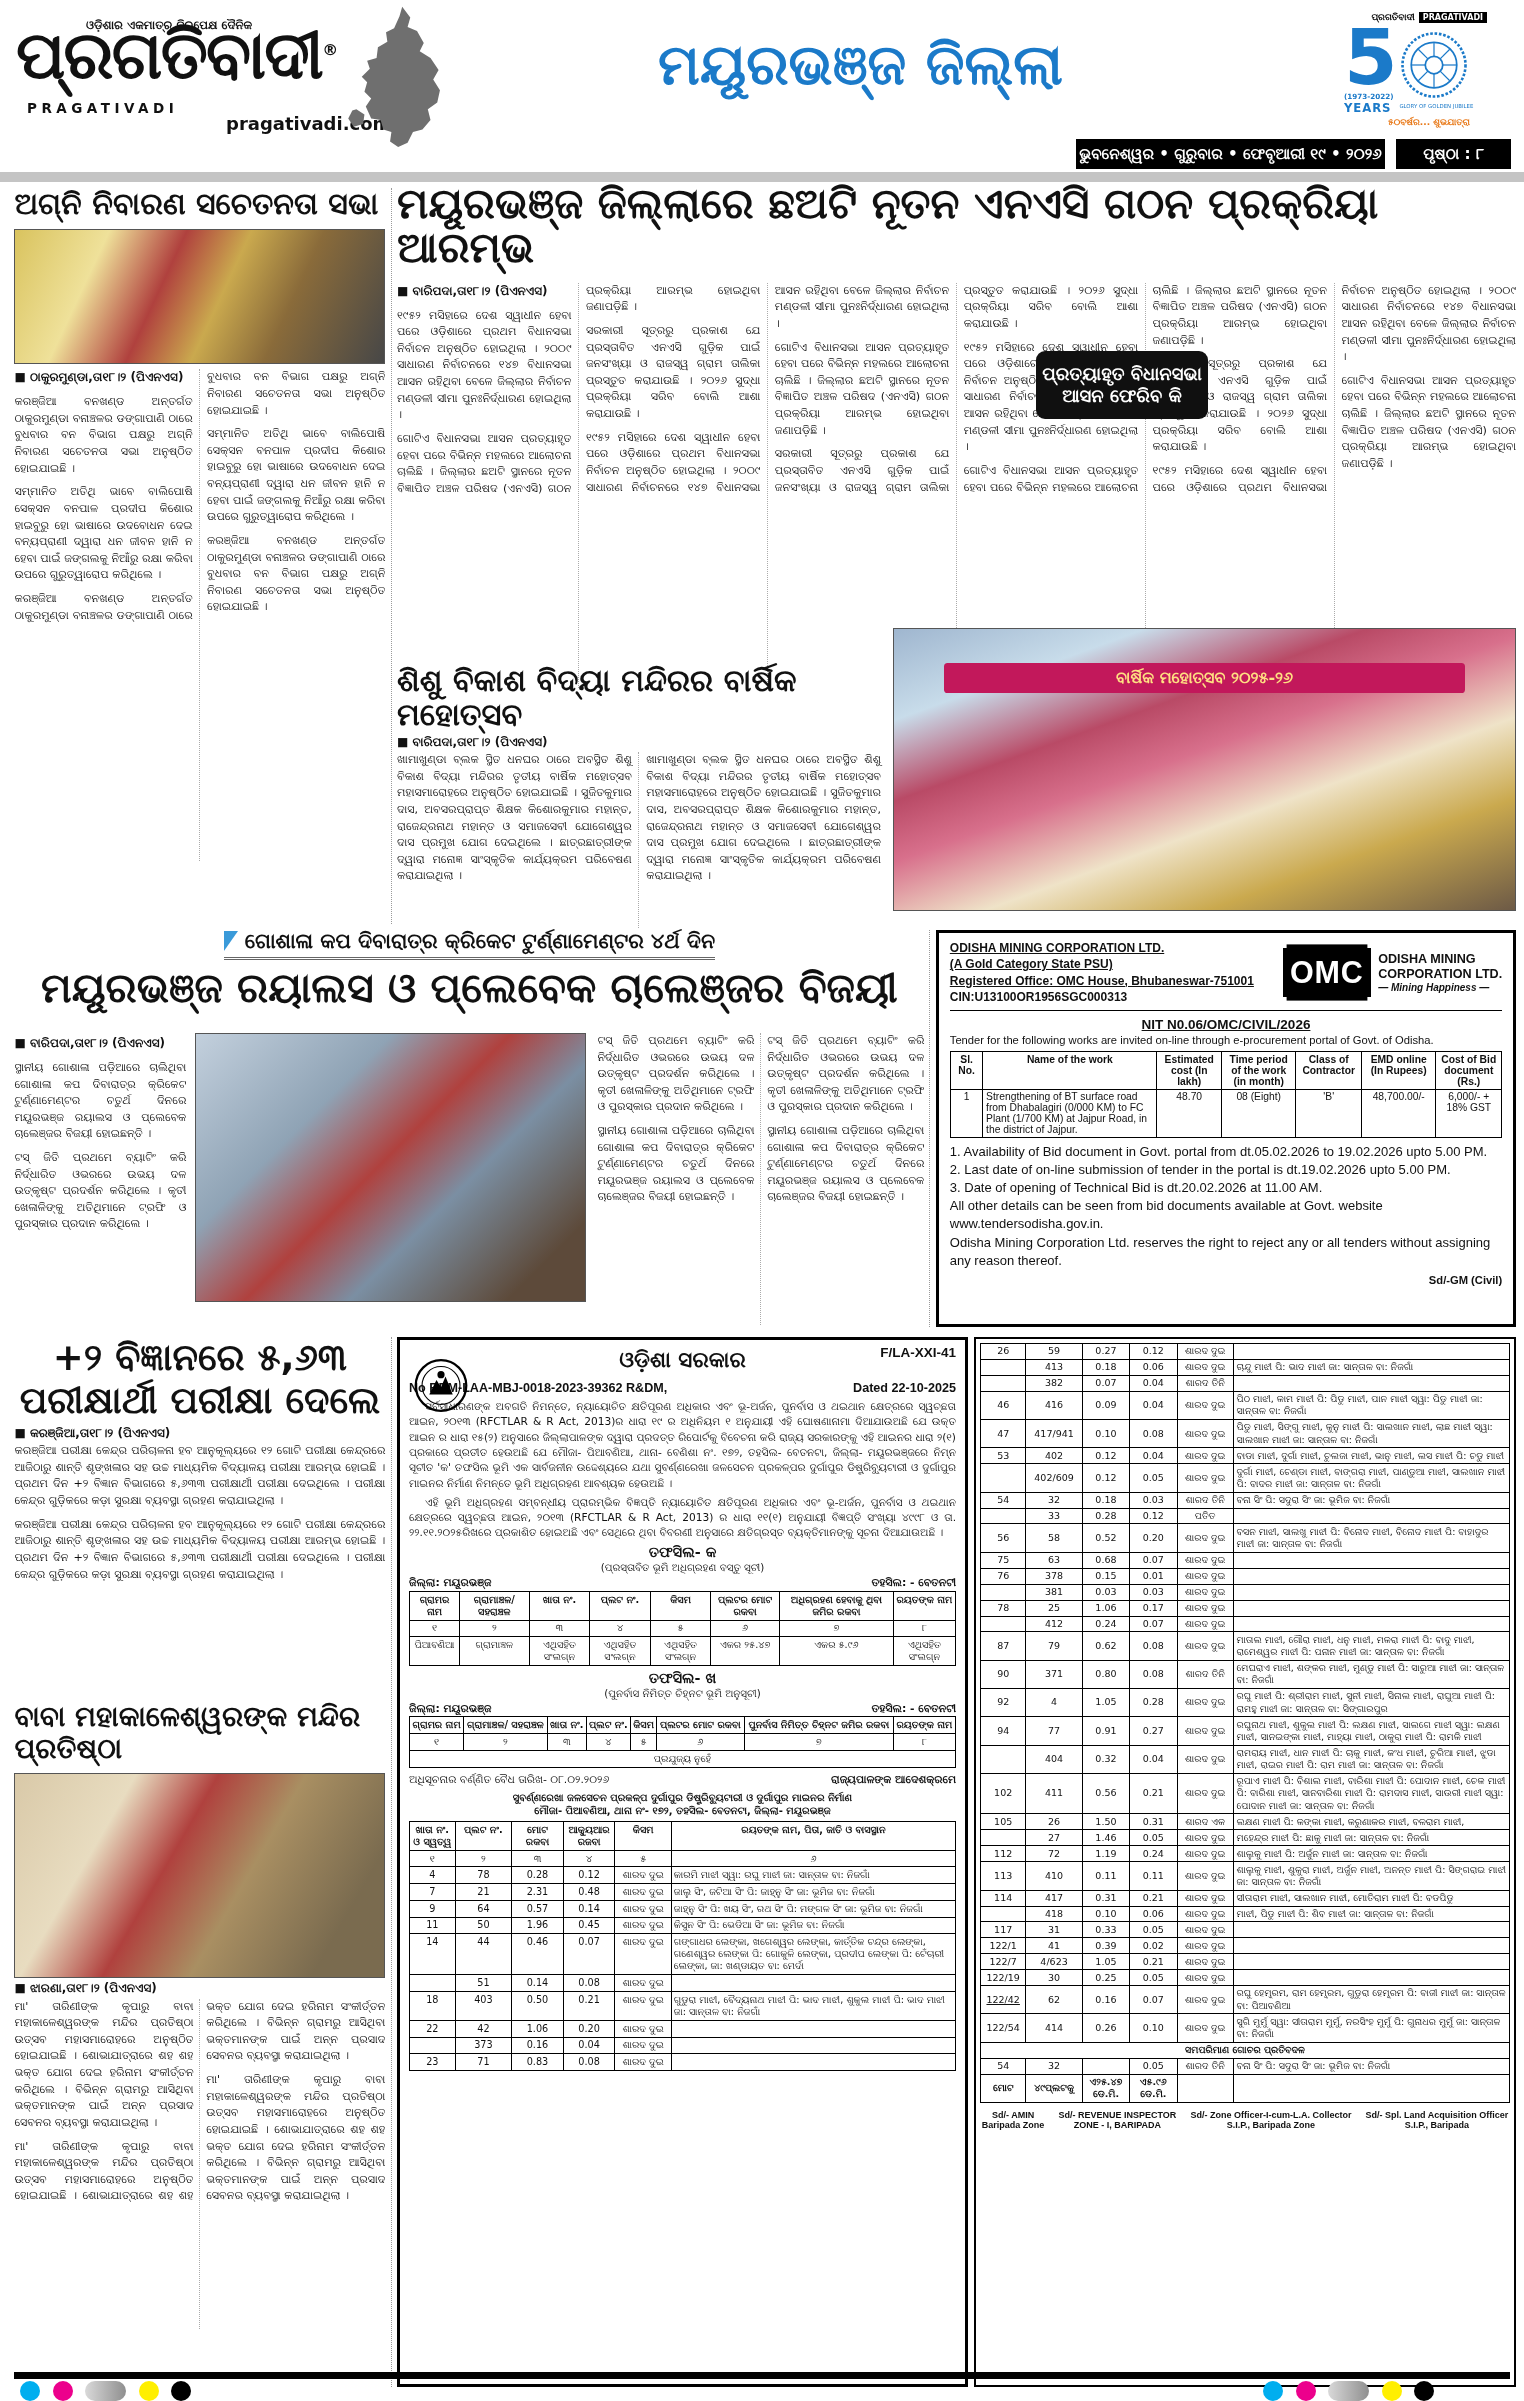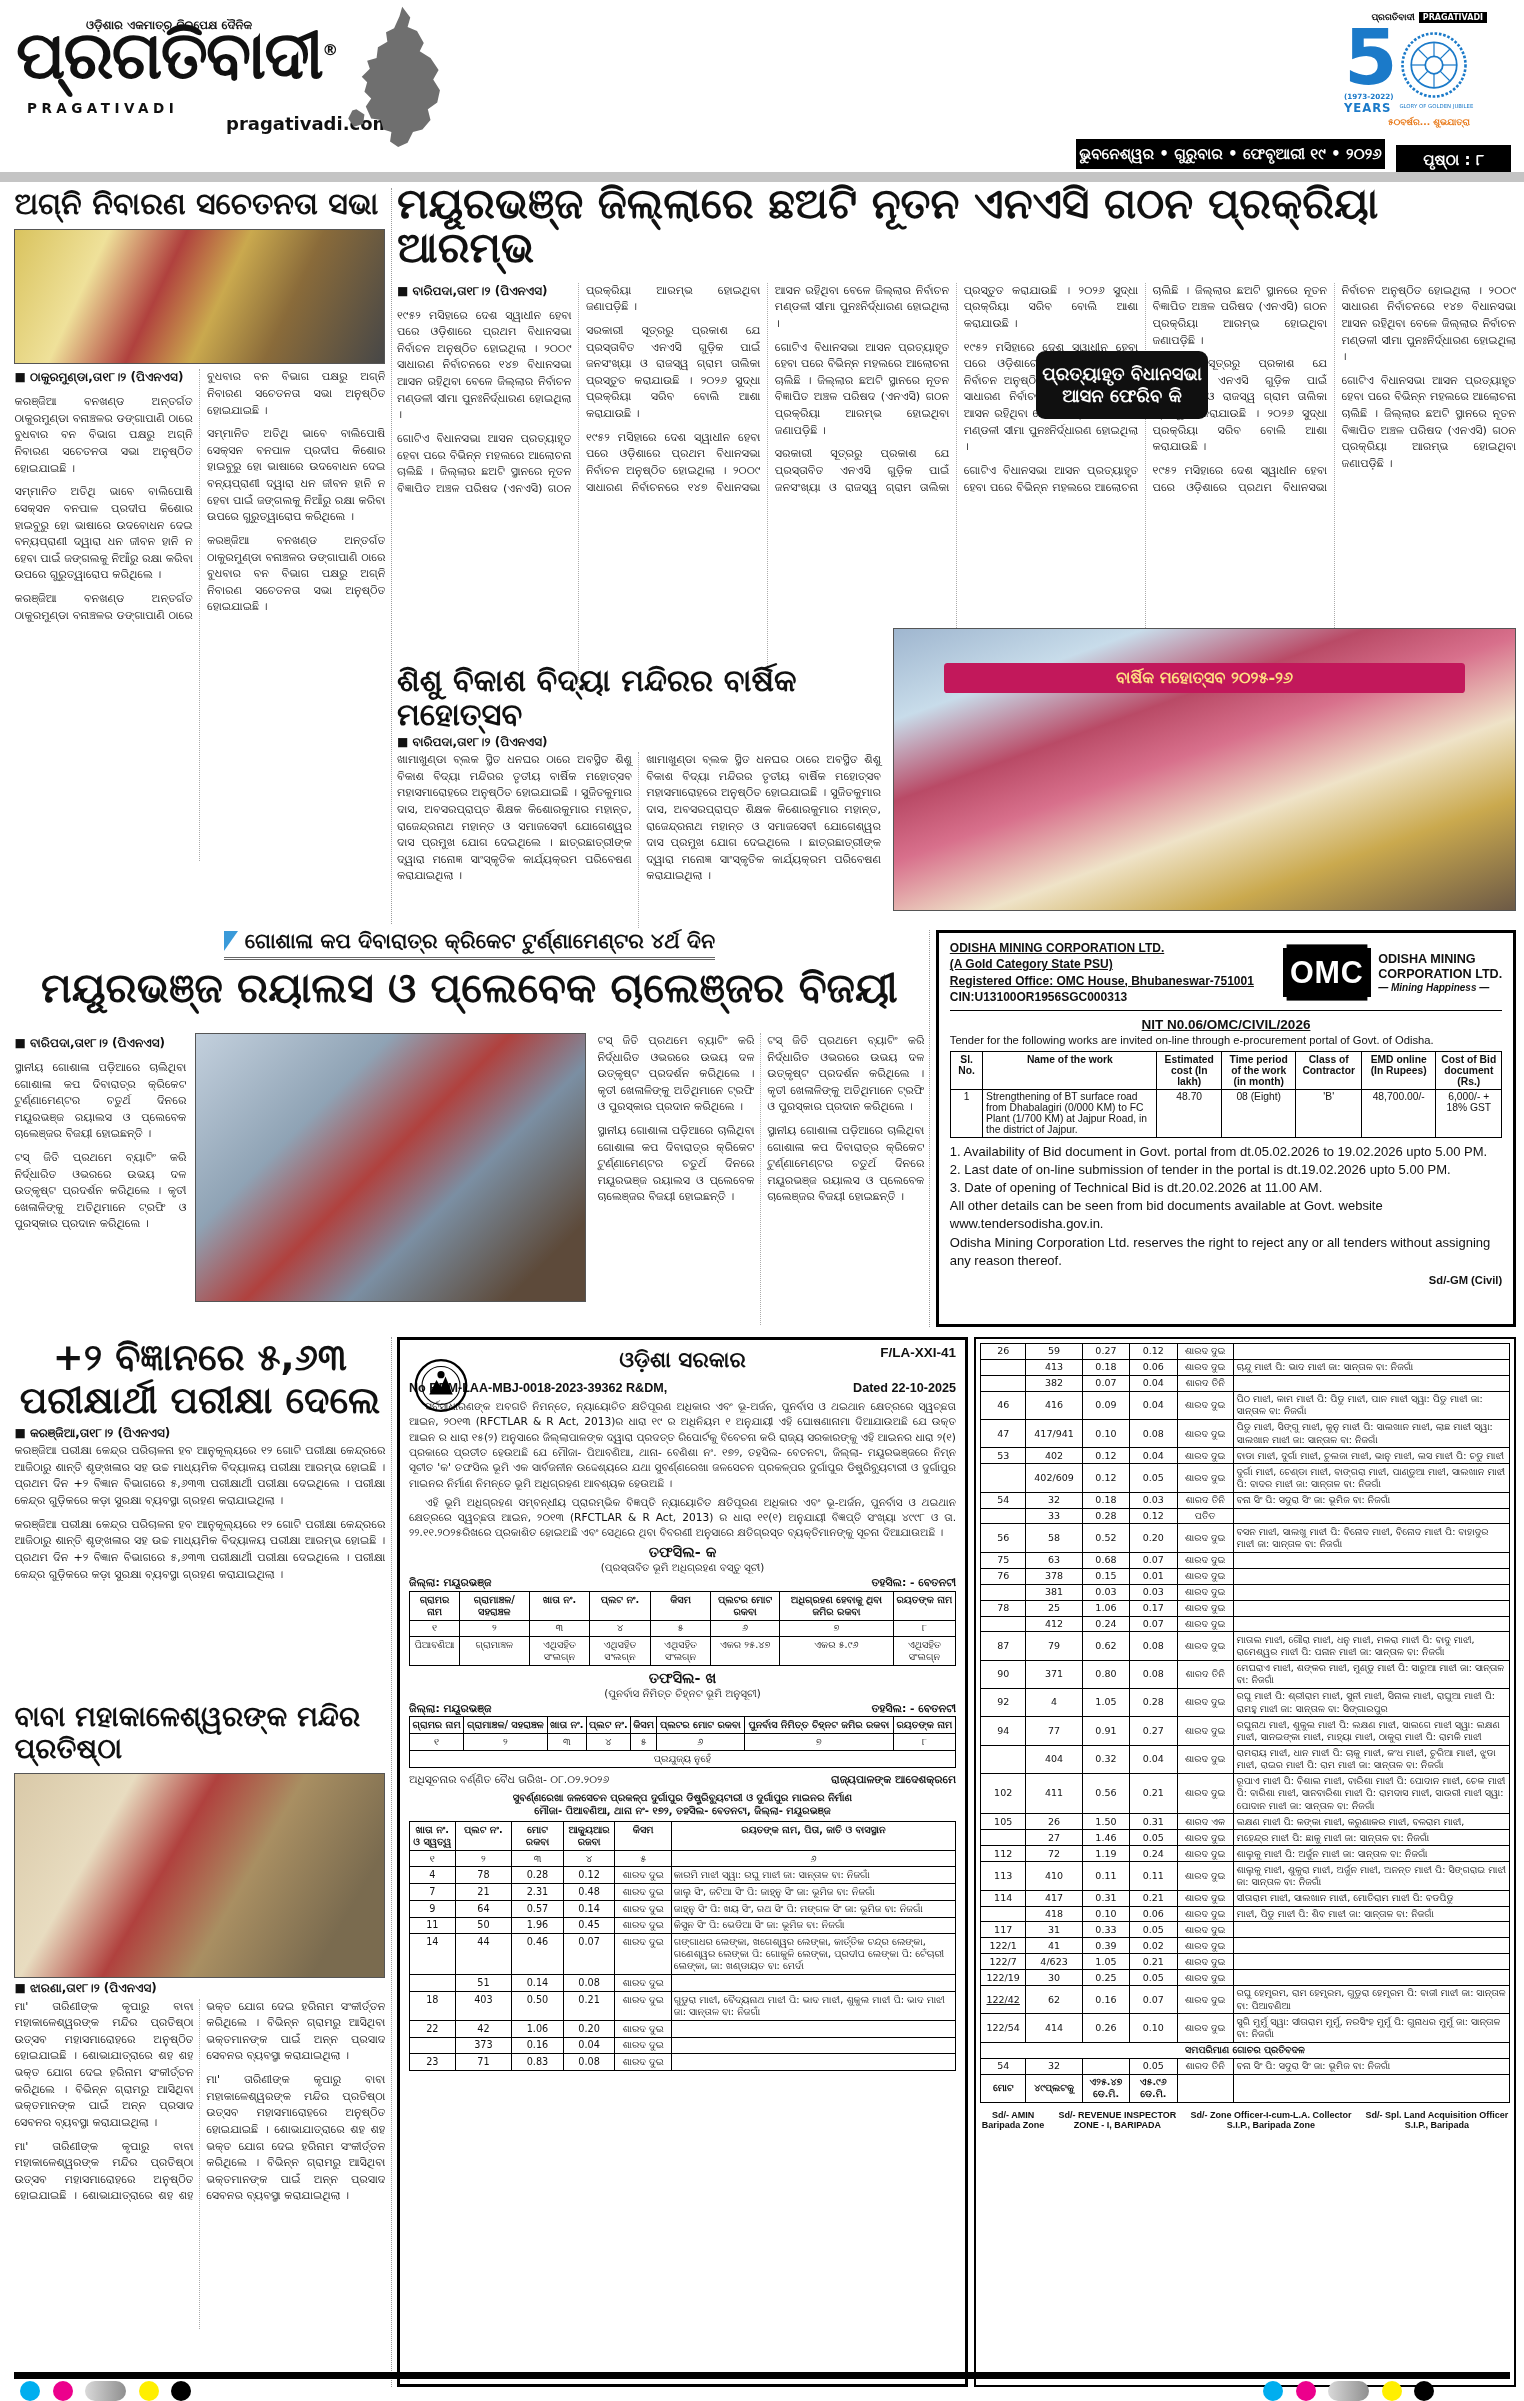--- a/index.html
+++ b/index.html
@@ -19,21 +19,21 @@
   .jubilee .brand{font-size:8px;font-weight:800;background:#000;color:#fff;padding:0.9px 3.6px;display:inline-block;}
   .jubilee .brand-odia{font-size:9px;font-weight:800;color:#000;}
   .jubilee-row{display:flex;align-items:center;gap:1.8px;}
   .jubilee .five{font-size:77px;font-weight:900;color:#1b7ac9;line-height:.9;}
   .jubilee .period{font-size:7.2px;color:#1b7ac9;font-weight:700;}
   .jubilee .years{font-size:11.7px;color:#1b7ac9;font-weight:900;letter-spacing:0.9px;}
   .jubilee .ring-text{font-size:5.4px;color:#1b7ac9;text-align:center;}
   .jubilee .tag-orange{font-size:9px;color:#e87817;font-weight:700;margin-top:1.8px;text-align:center;}
   .datebar{position:absolute;left:1076px;top:139px;width:309px;height:30px;background:#000;color:#fff;
            font-size:15.2px;font-weight:700;display:flex;align-items:center;justify-content:center;}
-  .pagebox{position:absolute;left:1396px;top:145px;width:115px;height:30px;background:#000;color:#fff;
+  .pagebox{position:absolute;left:1396px;top:139px;width:115px;height:30px;background:#000;color:#fff;
            font-size:15.2px;font-weight:700;display:flex;align-items:center;justify-content:center;}
   .gray-rule{position:absolute;left:0;top:172px;width:1525px;height:10px;background:#c4c4c4;}
   
   .byline{font-weight:800;font-size:12px;margin:3.6px 0;}
   .bodytext{font-size:11.2px;line-height:1.48;text-align:justify;}
   .bodytext p{margin:0 0 7.2px 0;}
   .photo{border:0.9px solid #555;box-sizing:border-box;}
   .vsep{position:absolute;border-left:1.8px dotted #9a9a9a;}
   
   .fire{position:absolute;left:14.4px;top:187px;width:371px;}
@@ -140,20 +140,21 @@
     <div class="tagline">ଓଡ଼ିଶାର ଏକମାତ୍ର ନିରପେକ୍ଷ ଦୈନିକ</div>
     <div class="logo"><span>ପ୍ରଗତିବାଦୀ</span><sup>®</sup></div>
     <div class="logo-sub">PRAGATIVADI</div>
     <div class="website">pragativadi.com</div>
     <div class="map">
       <svg width="135" height="151" viewBox="0 0 100 112">
         <path fill="#6f6f6f" d="M52 2l6 8-2 7 7 3 5 9-3 6 8 5 6 9-4 7 5 8-2 9-7 5 2 8-6 7-7 2-4 8-7 3-6-4 1-7-6-2-2-7-7-1-4-9 4-6-5-5 2-7-4-4 6-6-2-6 7-2 1-8 7-4-1-7 6-3 4-9z"></path>
         <path fill="#6f6f6f" d="M18 78l6 4-1 7-7 2-4-6 3-6z"></path>
       </svg>
     </div>
+    <div class="edition-title">ମୟୂରଭଞ୍ଜ ଜିଲ୍ଲା</div>
     <div class="jubilee">
       <div style="text-align:center;">
         <span class="brand-odia">ପ୍ରଗତିବାଦୀ</span>
         <span class="brand">PRAGATIVADI</span>
       </div>
       <div class="jubilee-row">
         <div>
           <div class="five">5</div>
           <div class="period">(1973-2022)</div>
           <div class="years">YEARS</div>

